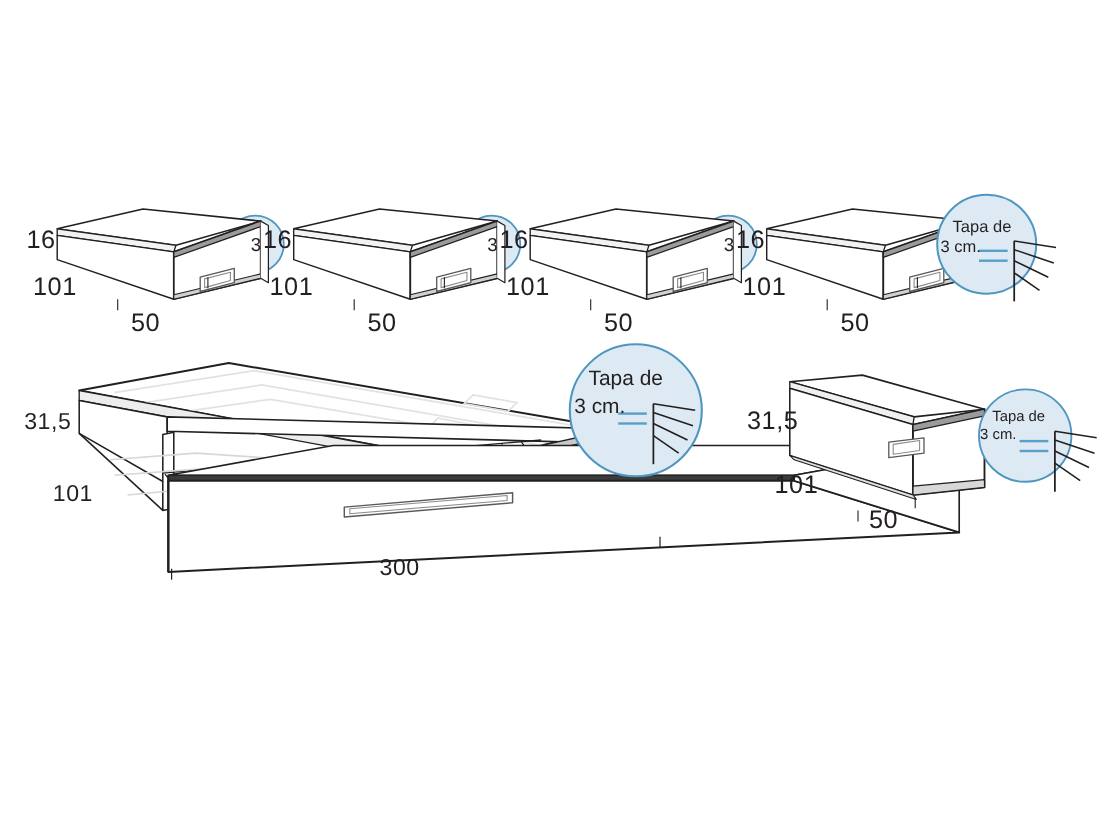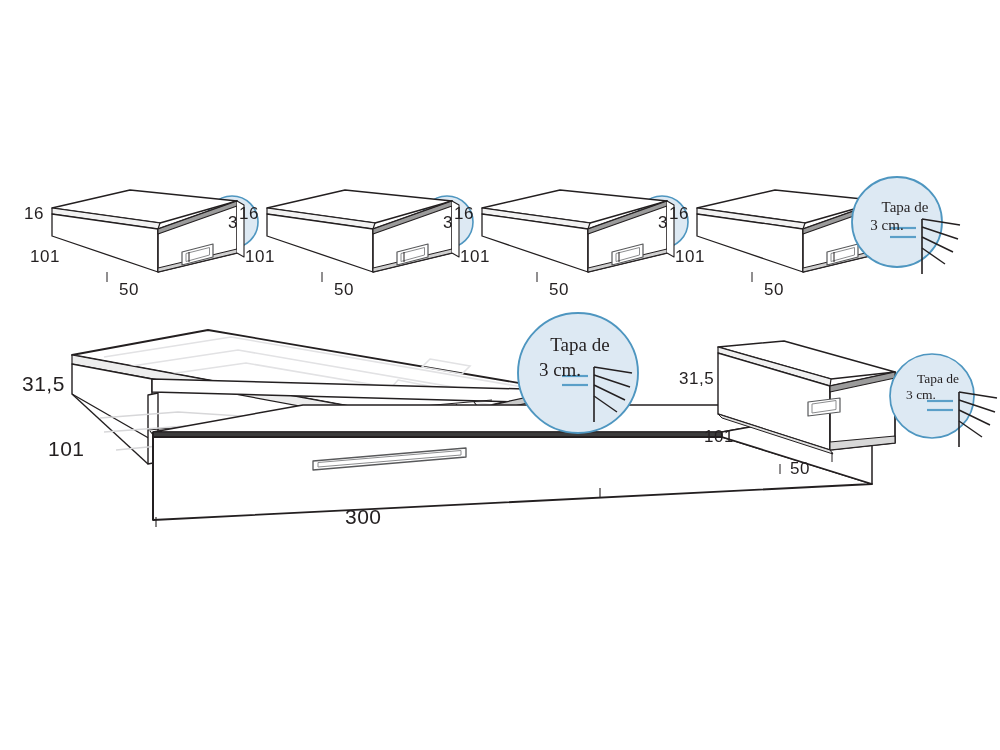--- a/index.html
+++ b/index.html
@@ -19,36 +19,35 @@
     position: absolute;
     left: 0;
     top: 0;
     width: 1000px;
     height: 750px;
   }
   .dim-label {
     position: absolute;
     color: #231f20;
     font-family: "Liberation Sans", sans-serif;
-    font-size: 17px;
+    font-size: 23px;
     letter-spacing: 0.5px;
     white-space: nowrap;
     user-select: none;
   }
   .dim-label.big {
     font-size: 21px;
   }
   .callout-text {
     position: absolute;
     color: #231f20;
-    font-family: Liberation Serif, serif;
+    font-family: Liberation Sans, sans-serif;
     font-size: 15px;
     line-height: 18px;
     white-space: nowrap;
-    text-align: center;
     user-select: none;
   }
   .callout-text.tiny {
     font-size: 13.5px;
     line-height: 16px;
   }
   .clip-num {
     position: absolute;
     color: #231f20;
     font-family: "Liberation Sans", sans-serif;

